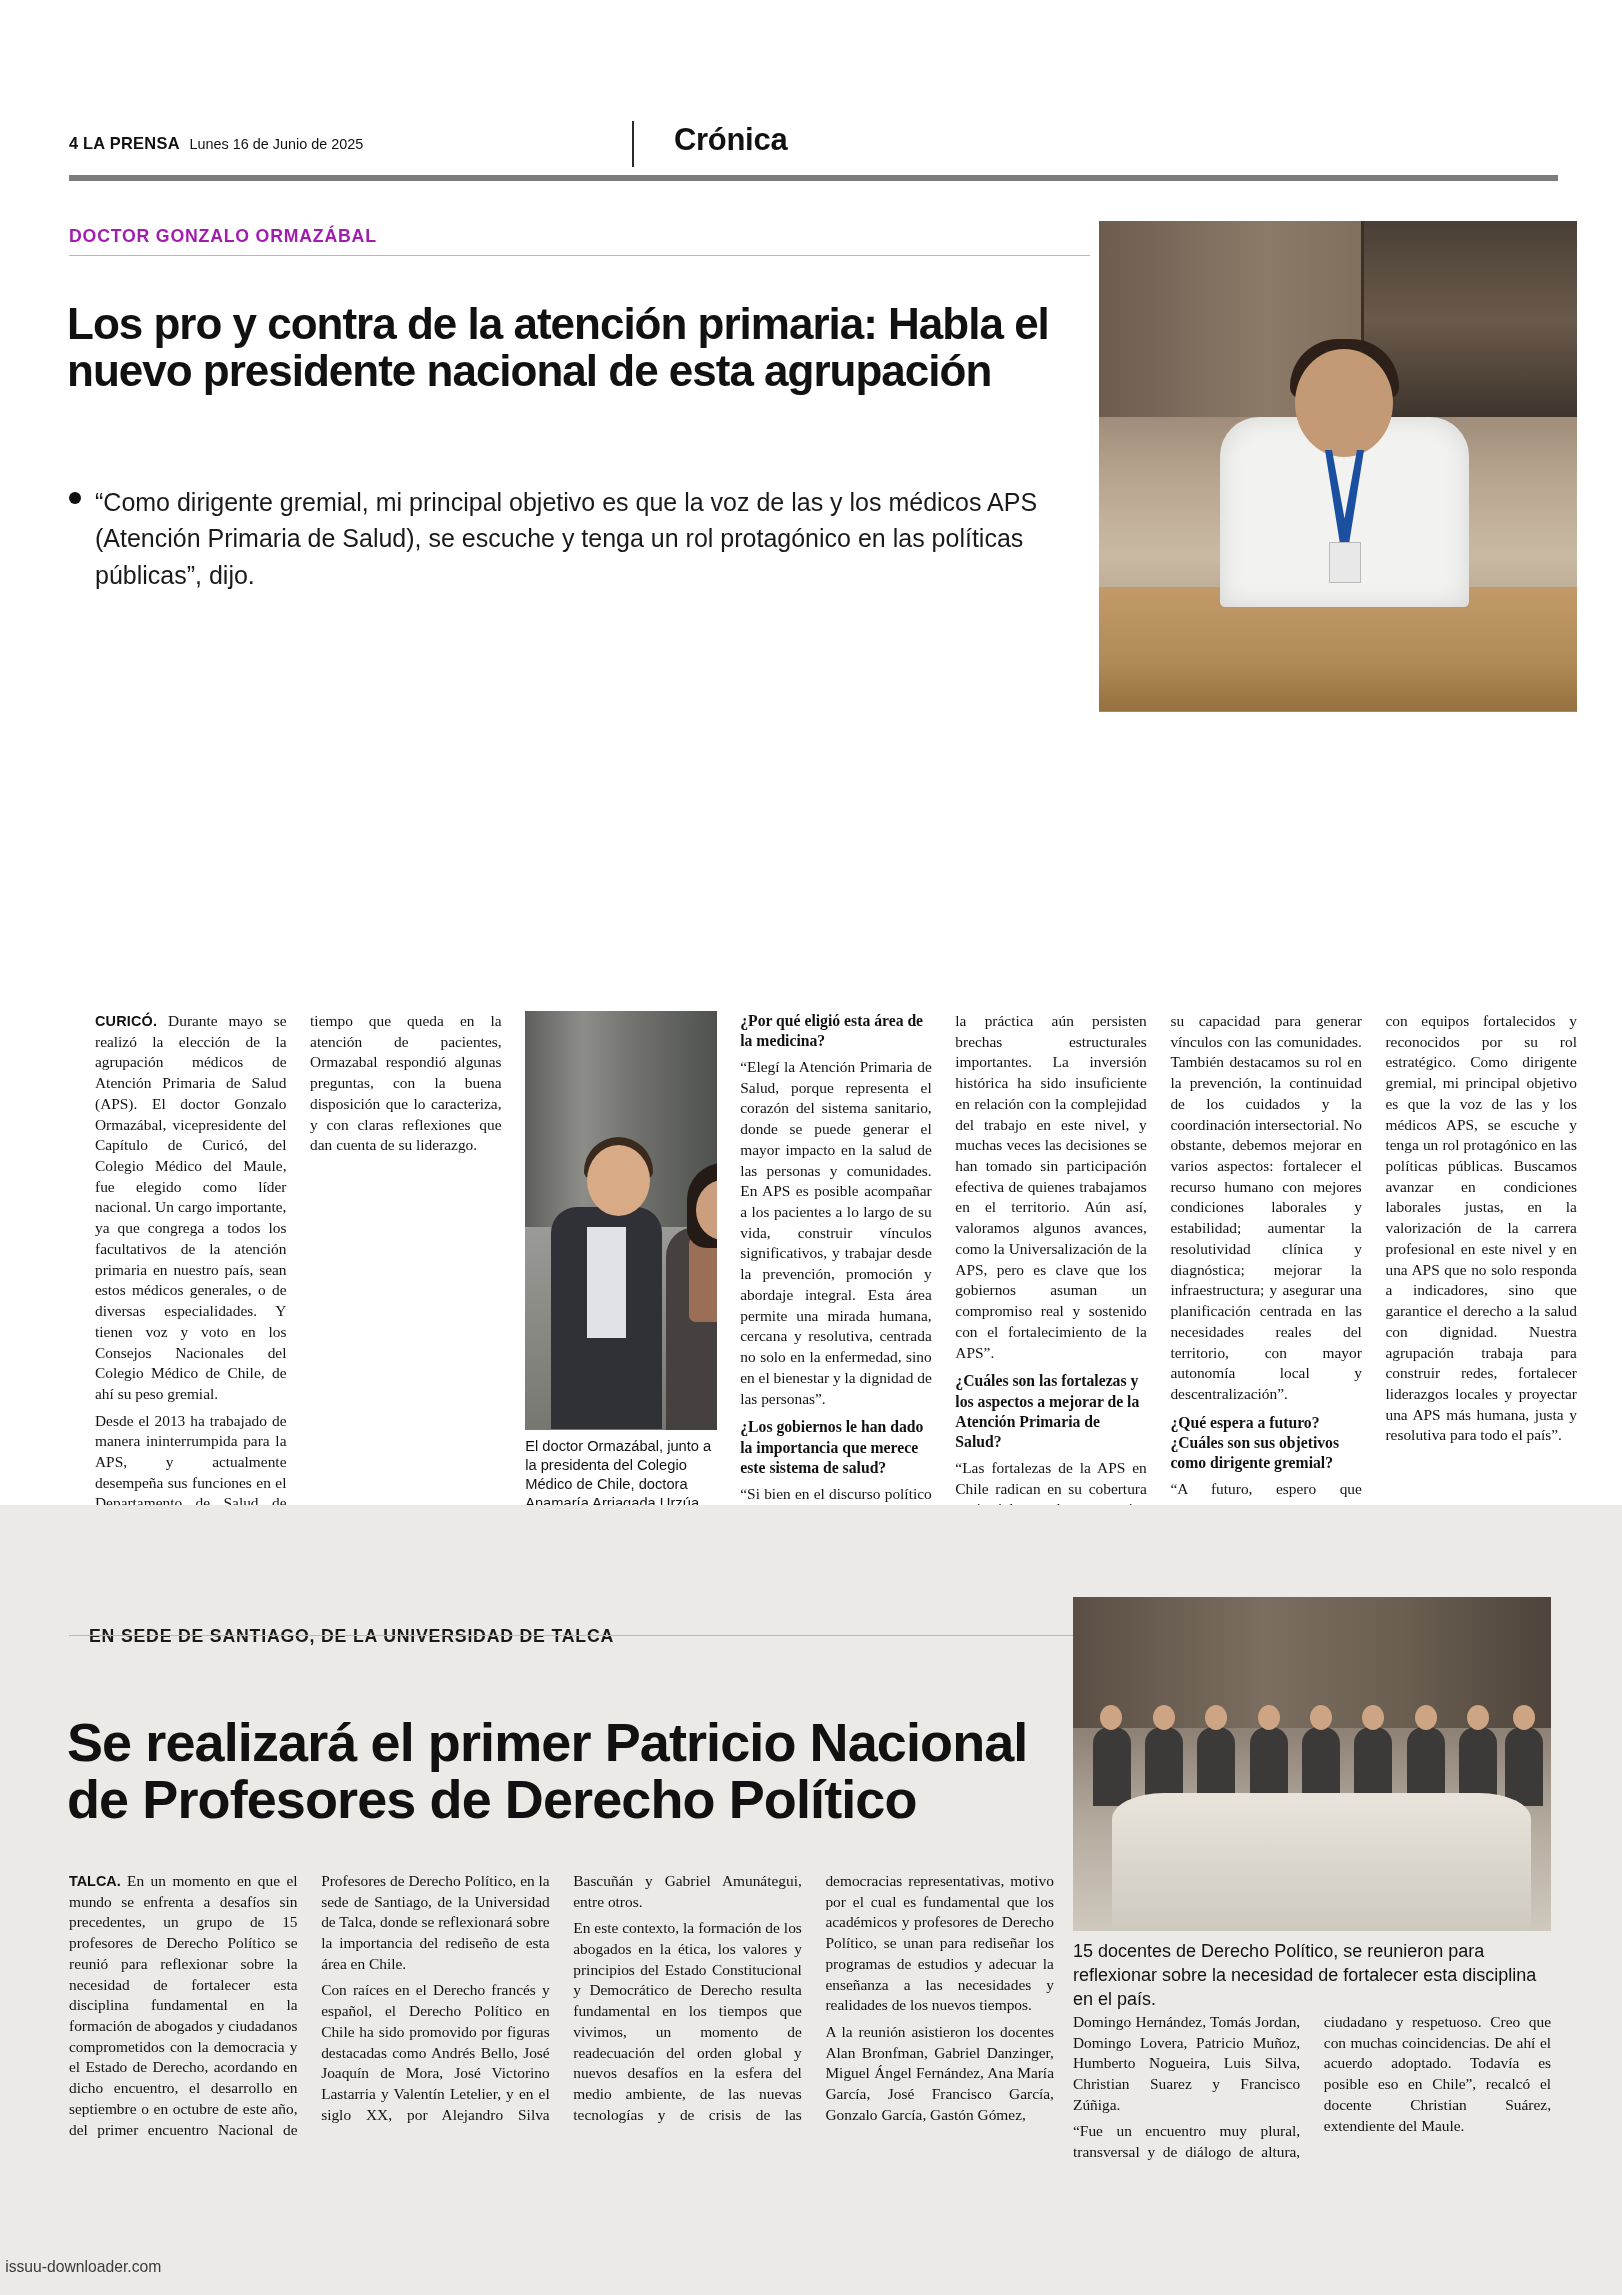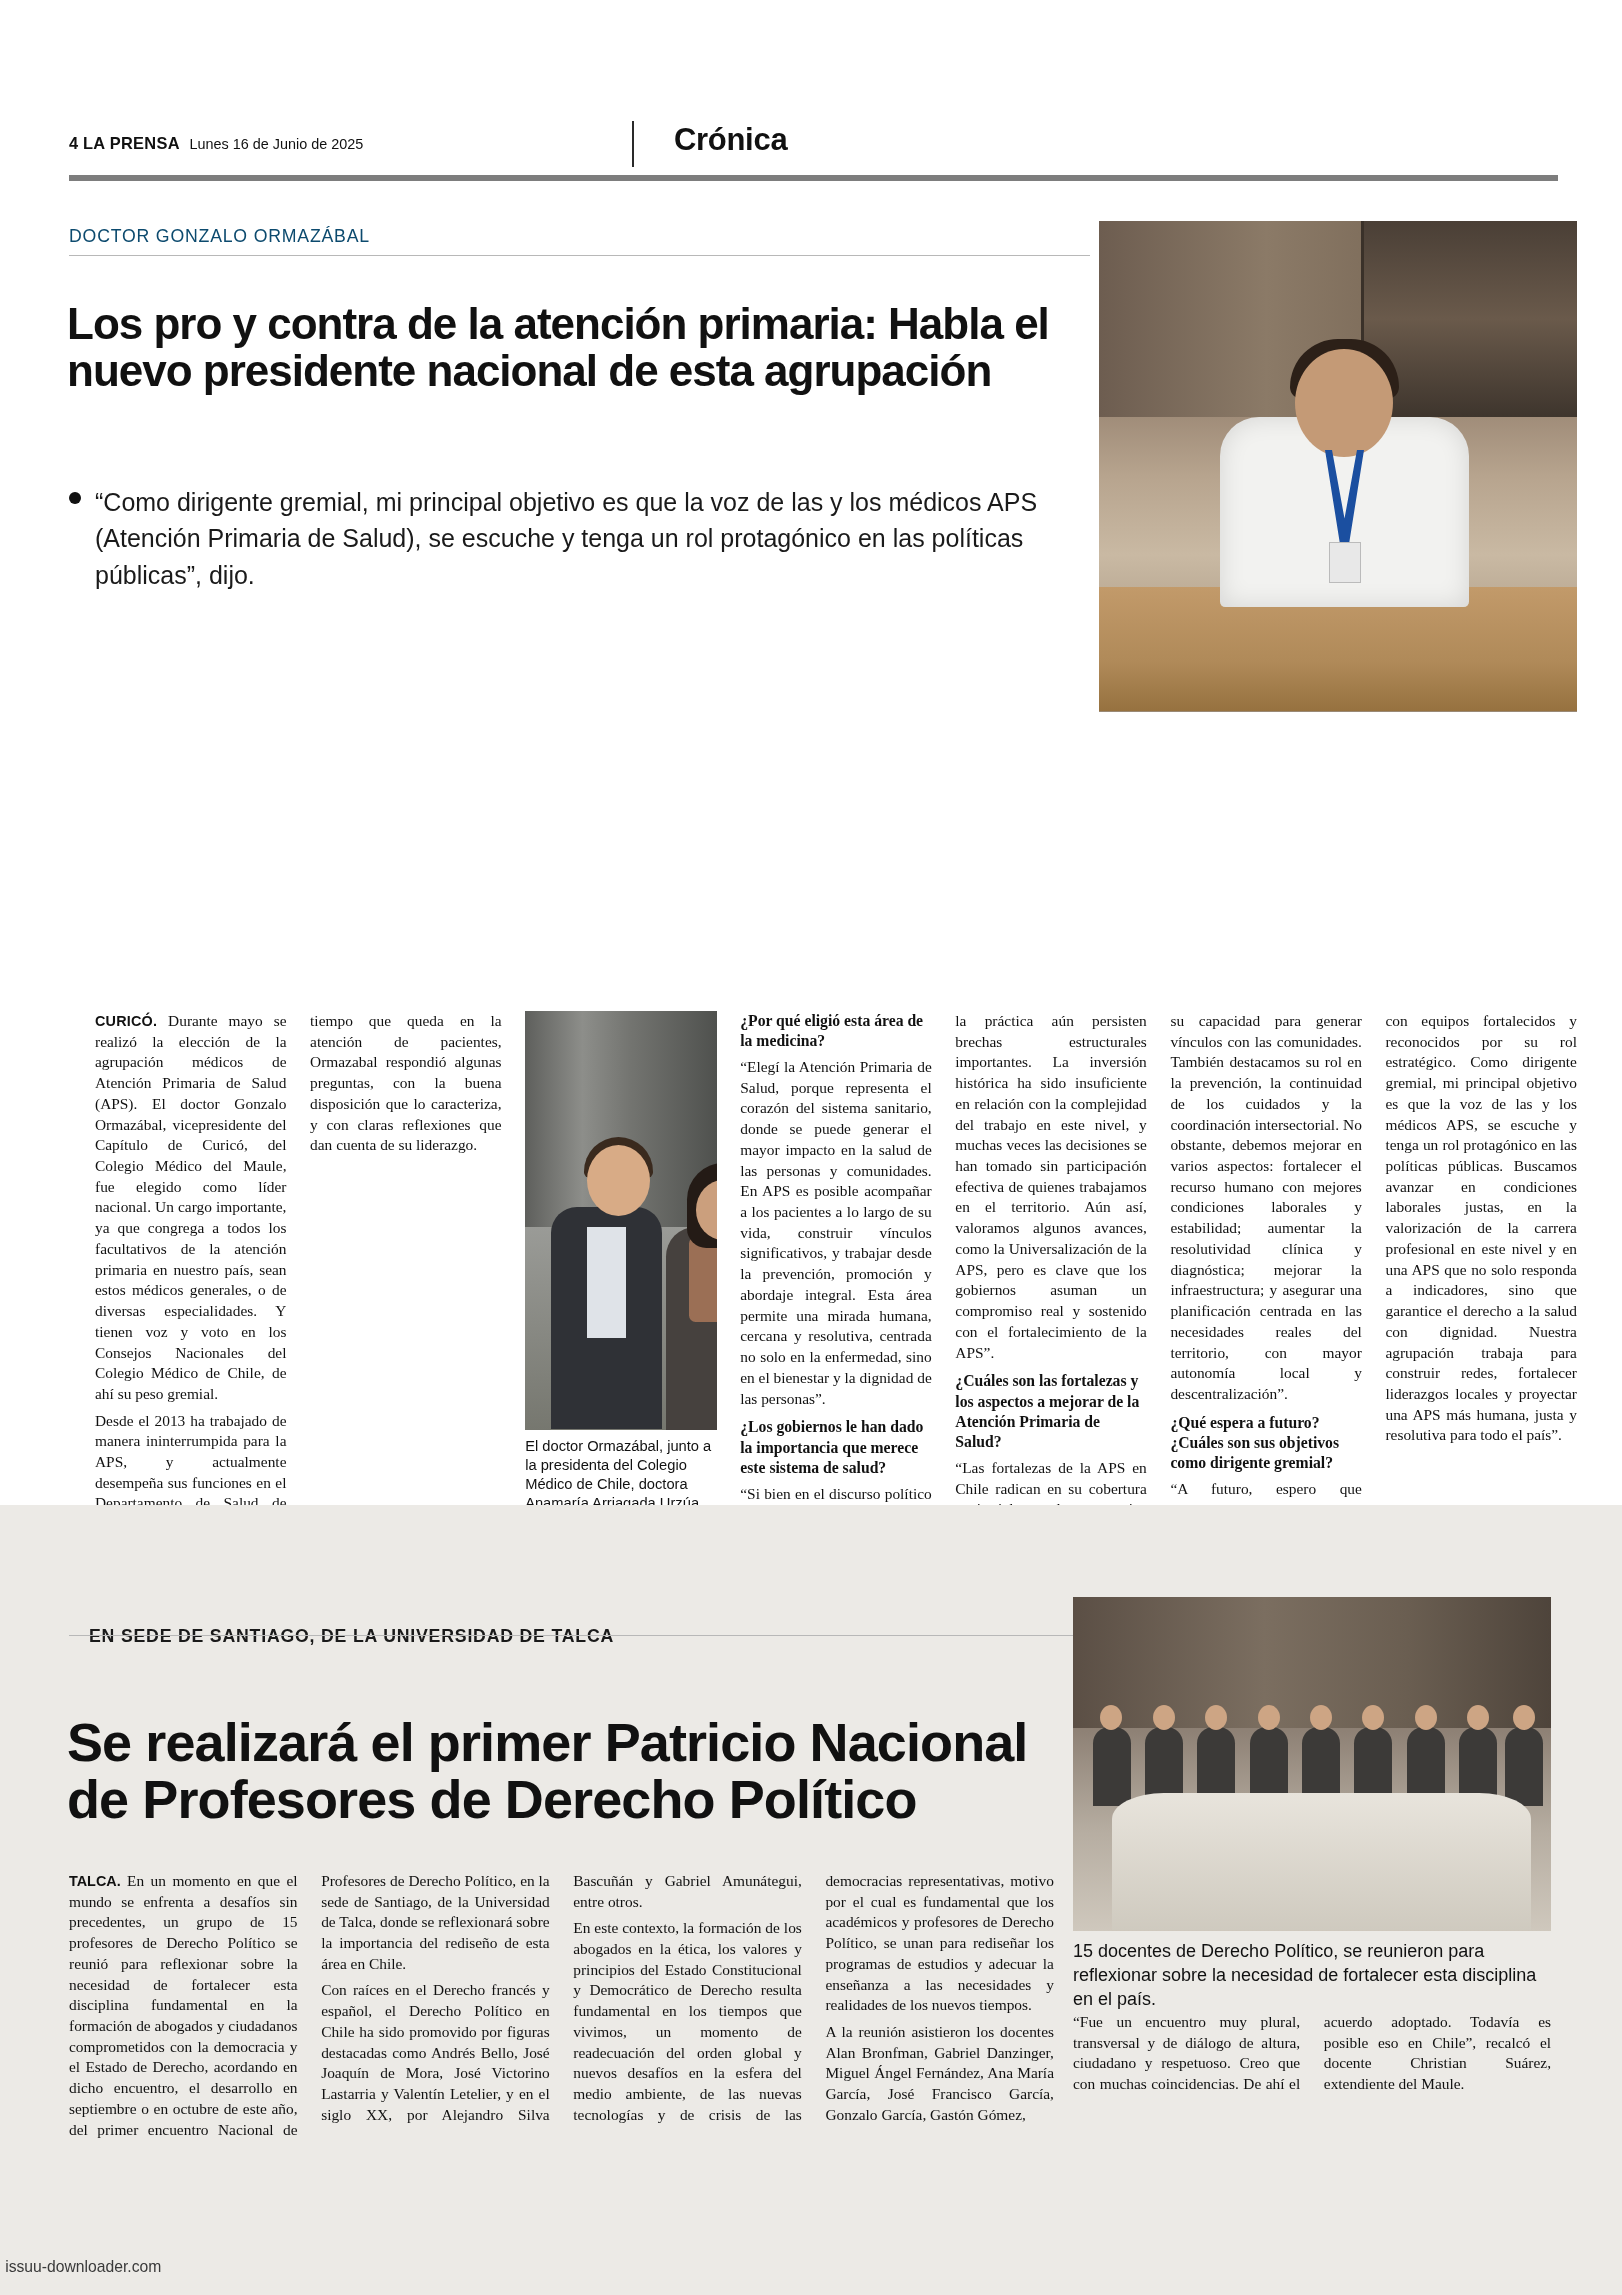--- a/index.html
+++ b/index.html
@@ -83,24 +83,24 @@
     width: 1570px;
     height: 1315px;
     background: #ffffff;
     box-shadow: 0 0 0 0.7px #ffffff;
   }
   .a1-kicker {
     position: absolute;
     left: 43px;
     top: 36px;
     font-family: "Liberation Sans", sans-serif;
-    font-weight: normal;
+    font-weight: bold;
     font-size: 17.7px;
     letter-spacing: 0.8px;
-    color: #0c4a6e;
+    color: #a21caf;
   }
   .a1-kicker-rule {
     position: absolute;
     left: 43px;
     top: 65px;
     width: 1021px;
     height: 1.3px;
     background: #b8b8b8;
   }
   .a1-headline {
@@ -469,18 +469,19 @@
   <div class="a2-caption">15 docentes de Derecho Político, se reunieron para reflexionar sobre la necesidad de fortalecer esta disciplina en el país.</div>
 
   <div class="a2-cols-left">
     <p><span class="dl">TALCA.</span> <span>En un momento en que el mundo se enfrenta a desafíos sin precedentes, un grupo de 15 profesores de Derecho Político se reunió para reflexionar sobre la necesidad de fortalecer esta disciplina fundamental en la formación de abogados y ciudadanos comprometidos con la democracia y el Estado de Derecho, acordando en dicho encuentro, el desarrollo en septiembre o en octubre de este año, del primer encuentro Nacional de Profesores de Derecho Político, en la sede de Santiago, de la Universidad de Talca, donde se reflexionará sobre la importancia del rediseño de esta área en Chile.</span></p>
     <p>Con raíces en el Derecho francés y español, el Derecho Político en Chile ha sido promovido por figuras destacadas como Andrés Bello, José Joaquín de Mora, José Victorino Lastarria y Valentín Letelier, y en el siglo XX, por Alejandro Silva Bascuñán y Gabriel Amunátegui, entre otros.</p>
     <p>En este contexto, la formación de los abogados en la ética, los valores y principios del Estado Constitucional y Democrático de Derecho resulta fundamental en los tiempos que vivimos, un momento de readecuación del orden global y nuevos desafíos en la esfera del medio ambiente, de las nuevas tecnologías y de crisis de las democracias representativas, motivo por el cual es fundamental que los académicos y profesores de Derecho Político, se unan para rediseñar los programas de estudios y adecuar la enseñanza a las necesidades y realidades de los nuevos tiempos.</p>
     <p>A la reunión asistieron los docentes Alan Bronfman, Gabriel Danzinger, Miguel Ángel Fernández, Ana María García, José Francisco García, Gonzalo García, Gastón Gómez,</p>
   </div>
 
   <div class="a2-cols-right">
+    <p>Domingo Hernández, Tomás Jordan, Domingo Lovera, Patricio Muñoz, Humberto Nogueira, Luis Silva, Christian Suarez y Francisco Zúñiga.</p>
     <p>“Fue un encuentro muy plural, transversal y de diálogo de altura, ciudadano y respetuoso. Creo que con muchas coincidencias. De ahí el acuerdo adoptado. Todavía es posible eso en Chile”, recalcó el docente Christian Suárez, extendiente del Maule.</p>
   </div>
 
   <div class="footer-url">issuu-downloader.com</div>
 </div>
 
 
 </body></html>

